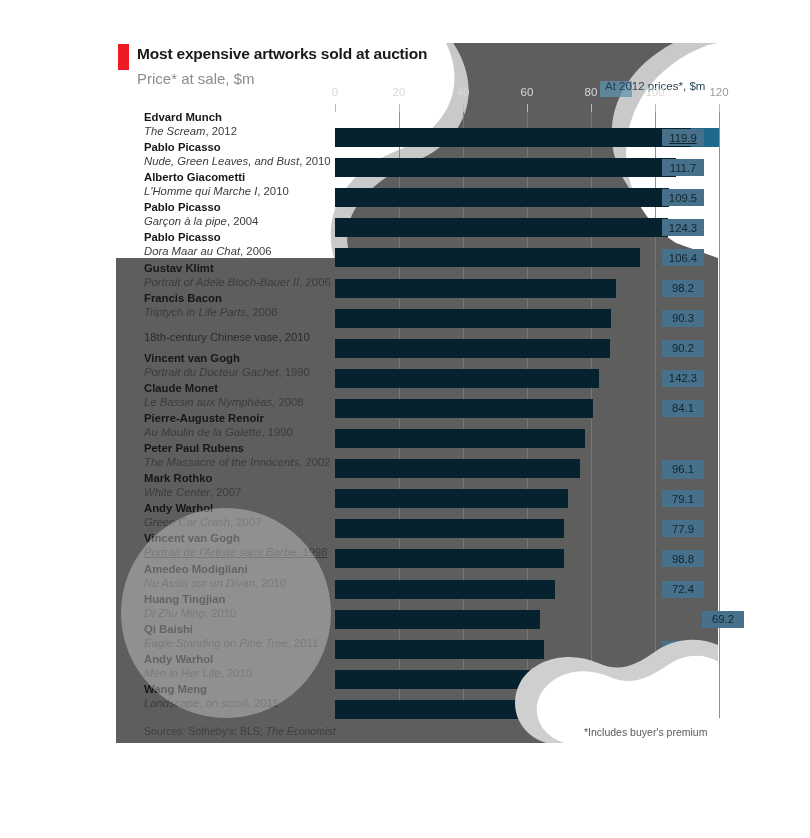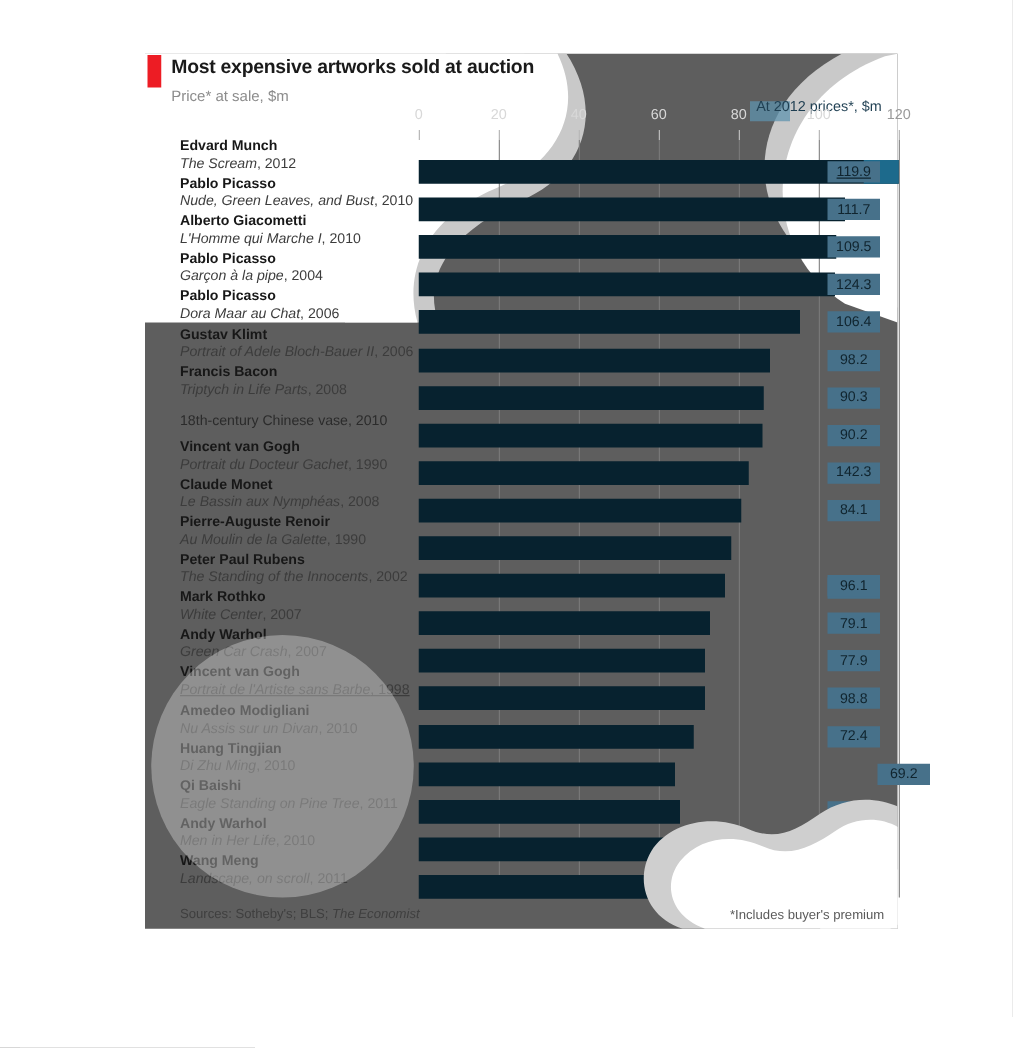--- a/index.html
+++ b/index.html
@@ -8,21 +8,21 @@
   #chart-root{position:absolute;left:16px;top:0;width:810px;height:838px;background:#ffffff;}
 
   
   .panel{position:absolute;left:100px;top:43px;width:602px;height:700px;background:#5e5e5e;}
 
   
   .header-white{position:absolute;left:100px;top:43px;width:330px;height:60px;background:#ffffff;}
 
   .title-bar{position:absolute;left:102px;top:44px;width:11px;height:26px;background:#ed1c24;}
   .title{position:absolute;left:121px;top:45px;font-size:15.5px;font-weight:bold;color:#1a1a1a;letter-spacing:-0.2px;white-space:nowrap;}
-  .subtitle{position:absolute;left:121px;top:70px;font-size:12px;color:#8c8c8c;white-space:nowrap;}
+  .subtitle{position:absolute;left:121px;top:70px;font-size:15px;color:#8c8c8c;white-space:nowrap;}
 
   
   .deco{position:absolute;pointer-events:none;}
 
   
   .axis-label{position:absolute;font-size:11.5px;color:#d8d8d8;transform:translateX(-50%);white-space:nowrap;}
   .axis-label.dark{color:#9a9a9a;}
   .tick{position:absolute;top:104px;width:1px;height:8px;background:#b9b9b9;}
   .gridline{position:absolute;width:1px;background:#7b7b7b;opacity:.85;}
 
@@ -134,21 +134,21 @@
       <div class="bar" style="left: 319px; top: 398.9px; width: 257.6px;"></div>
       <div class="artist" style="left: 128px; top: 381.9px;">Claude Monet</div>
       <div class="work" style="left: 128px; top: 395.9px;"><span>Le Bassin aux Nymphéas</span><span class="yr">, 2008</span></div>
       <div class="val" style="left: 646px; top: 399.9px;">84.1</div>
       <div class="bar" style="left: 319px; top: 429px; width: 249.92px;"></div>
       <div class="artist" style="left: 128px; top: 412px;">Pierre-Auguste Renoir</div>
       <div class="work" style="left: 128px; top: 426px;"><span>Au Moulin de la Galette</span><span class="yr">, 1990</span></div>
       <div class="val" style="left: 646px; top: 430px; margin-top: 32px;">134.6</div>
       <div class="bar" style="left: 319px; top: 459.1px; width: 245.44px;"></div>
       <div class="artist" style="left: 128px; top: 442.1px;">Peter Paul Rubens</div>
-      <div class="work" style="left: 128px; top: 456.1px;"><span>The Standing of the Innocents</span><span class="yr">, 2002</span></div>
+      <div class="work" style="left: 128px; top: 456.1px;"><span>The Massacre of the Innocents</span><span class="yr">, 2002</span></div>
       <div class="val" style="left: 646px; top: 460.1px;">96.1</div>
       <div class="bar" style="left: 319px; top: 489.2px; width: 232.96px;"></div>
       <div class="artist" style="left: 128px; top: 472.2px;">Mark Rothko</div>
       <div class="work" style="left: 128px; top: 486.2px;"><span>White Center</span><span class="yr">, 2007</span></div>
       <div class="val" style="left: 646px; top: 490.2px;">79.1</div>
       <div class="bar" style="left: 319px; top: 519.3px; width: 229.44px;"></div>
       <div class="artist" style="left: 128px; top: 502.3px;">Andy Warhol</div>
       <div class="work" style="left: 128px; top: 516.3px;"><span>Green Car Crash</span><span class="yr">, 2007</span></div>
       <div class="val" style="left: 646px; top: 520.3px;">77.9</div>
       <div class="bar" style="left: 319px; top: 549.4px; width: 228.8px;"></div>

